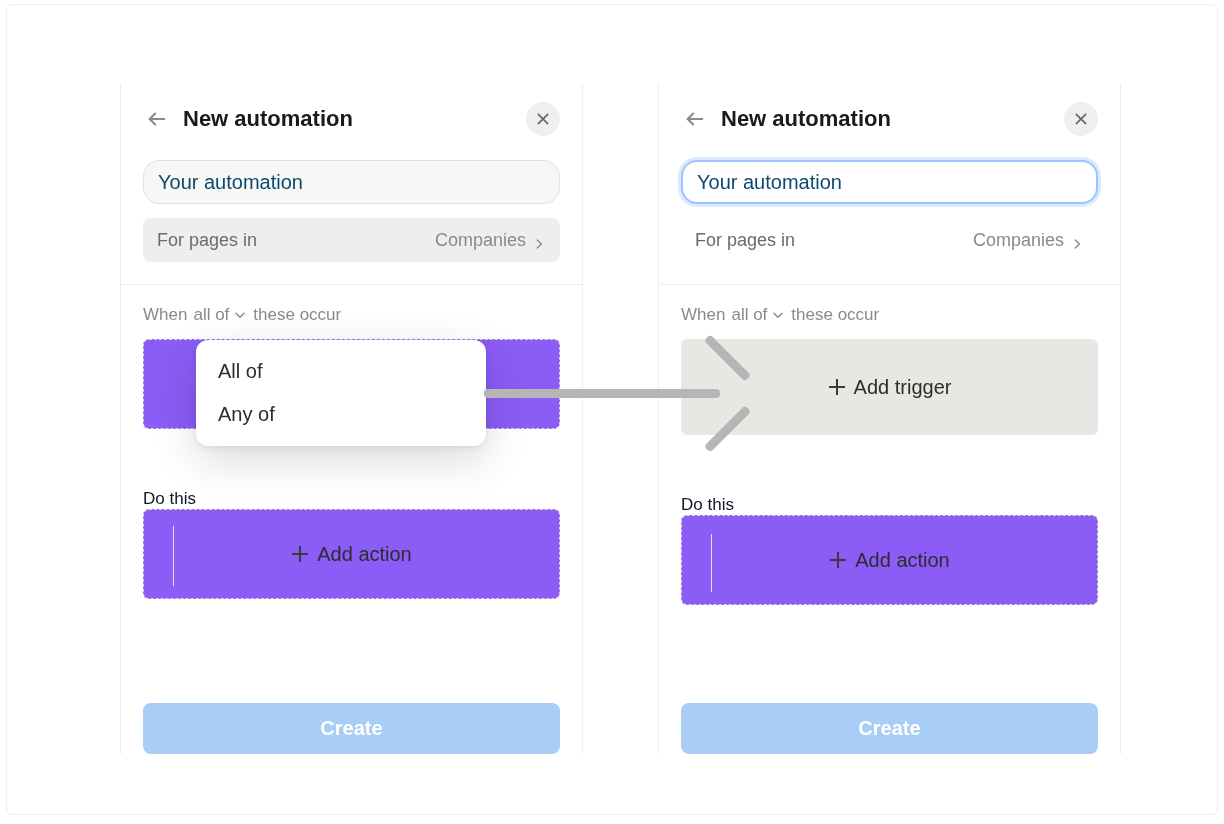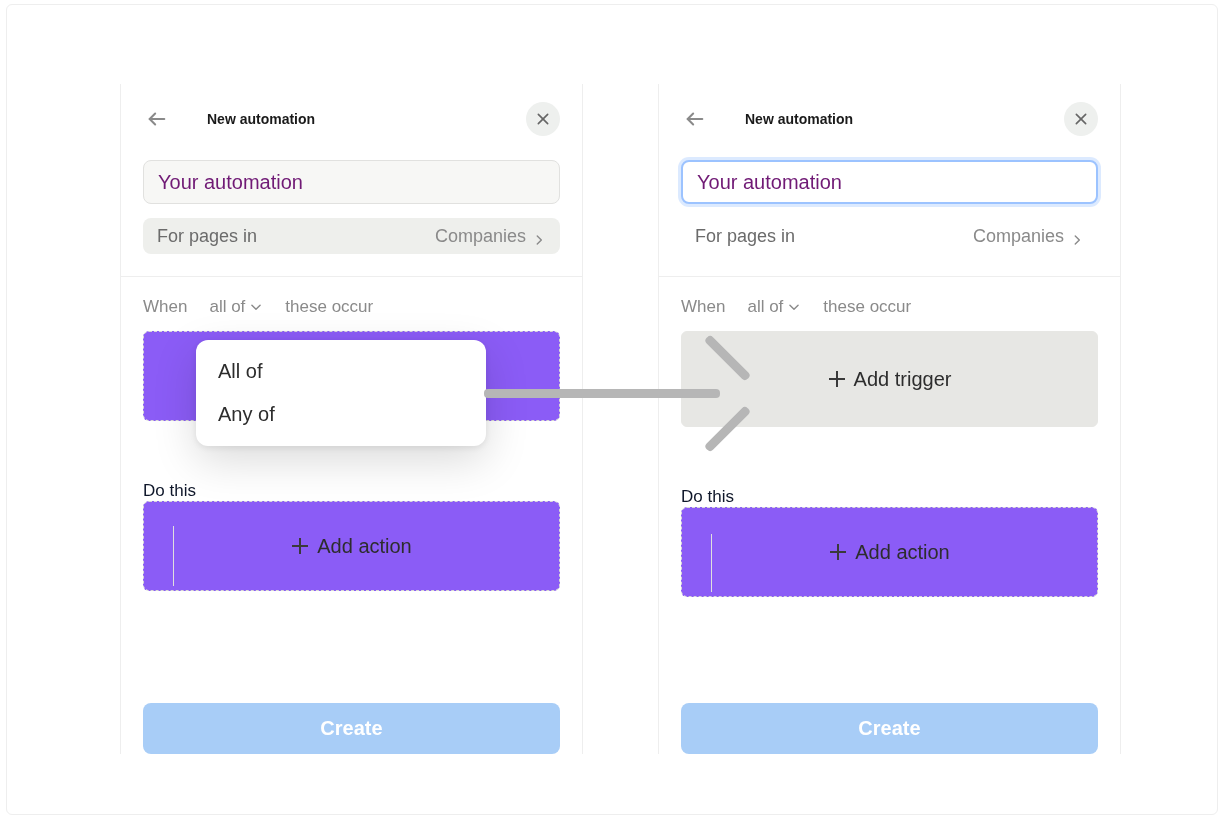--- a/index.html
+++ b/index.html
@@ -37,56 +37,55 @@
     gap: 12px;
     padding: 18px 22px 24px 22px;
   }
   .back-btn {
     width: 28px; height: 28px;
     display: flex; align-items: center; justify-content: center;
     color: #8a8a8a;
     cursor: pointer;
   }
   .title {
-    font-size: 14px;
+    font-size: 22px;
     font-weight: 700;
     flex: 1;
-    margin-left: 24px;
   }
   .close-btn {
     width: 34px; height: 34px;
     border-radius: 50%;
     background: #eef0ee;
     display: flex; align-items: center; justify-content: center;
     color: #666;
     cursor: pointer;
   }
 
   .body-pad { padding: 0 22px; }
 
   .name-input {
     width: 100%;
     height: 44px;
     font-size: 20px;
     padding: 0 14px;
     border: 1px solid #e1e1df;
-    border-radius: 8px;
+    border-radius: 16px;
     background: #f7f7f5;
-    color: #701a75;
+    color: #0c4a6e;
     outline: none;
   }
   .name-input.focused {
     background: #fff;
     border: 2px solid #9cc3ff;
     box-shadow: 0 0 0 3px rgba(156,195,255,0.35);
   }
 
   .scope-row {
     margin-top: 14px;
-    height: 36px;
+    height: 44px;
     border-radius: 8px;
     padding: 12px 14px;
     display: flex;
     align-items: center;
     justify-content: space-between;
     font-size: 18px;
     cursor: pointer;
   }
   .scope-row.filled { background: #eeefec; }
   .scope-label { color: #6b6b6b; }
@@ -99,21 +98,21 @@
     height: 1px;
     background: #eee;
     margin: 22px -22px 20px -22px;
   }
 
   .when-line {
     color: #8a8a8a;
     font-size: 17px;
     display: flex;
     align-items: center;
-    gap: 22px;
+    gap: 6px;
   }
   .when-trigger {
     display: inline-flex; align-items: center; gap: 4px;
     color: #8a8a8a;
     cursor: pointer;
   }
 
   .section-gap { height: 14px; }
 
   .dashed-box {

